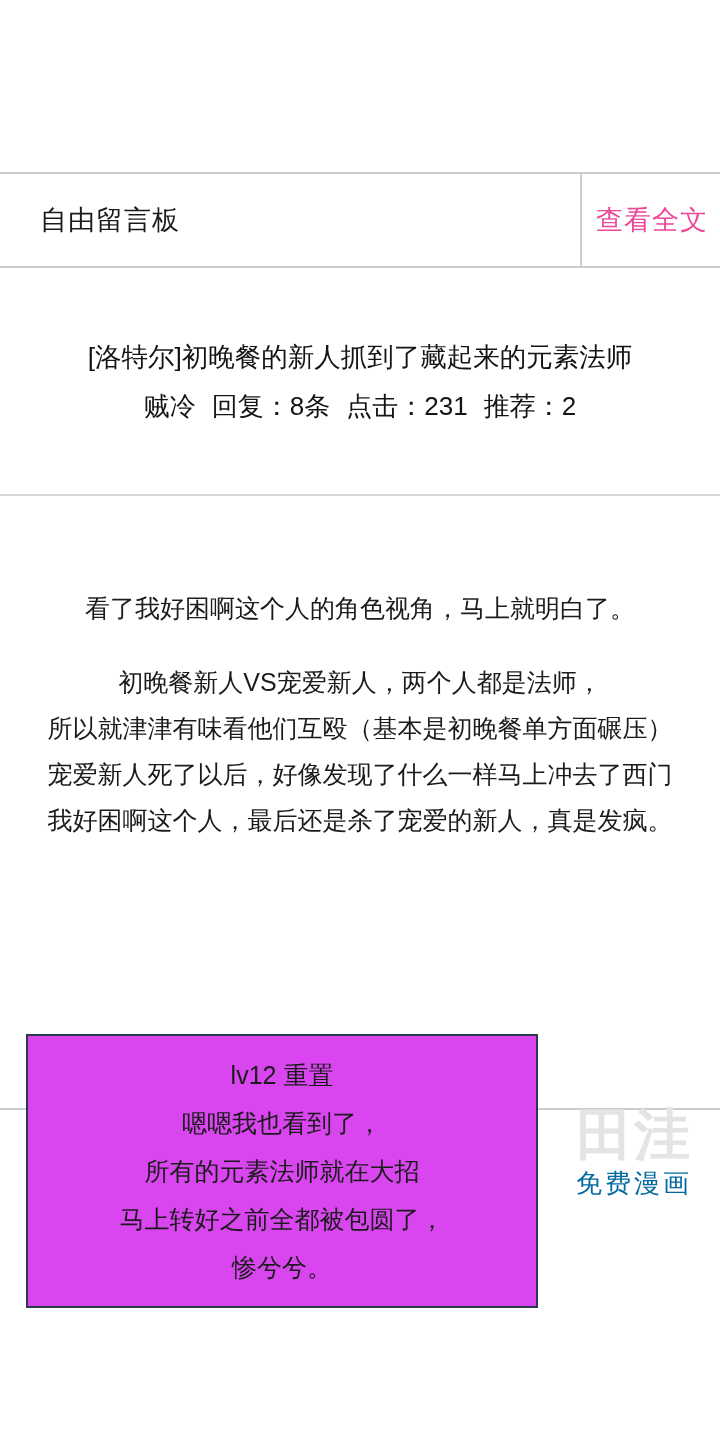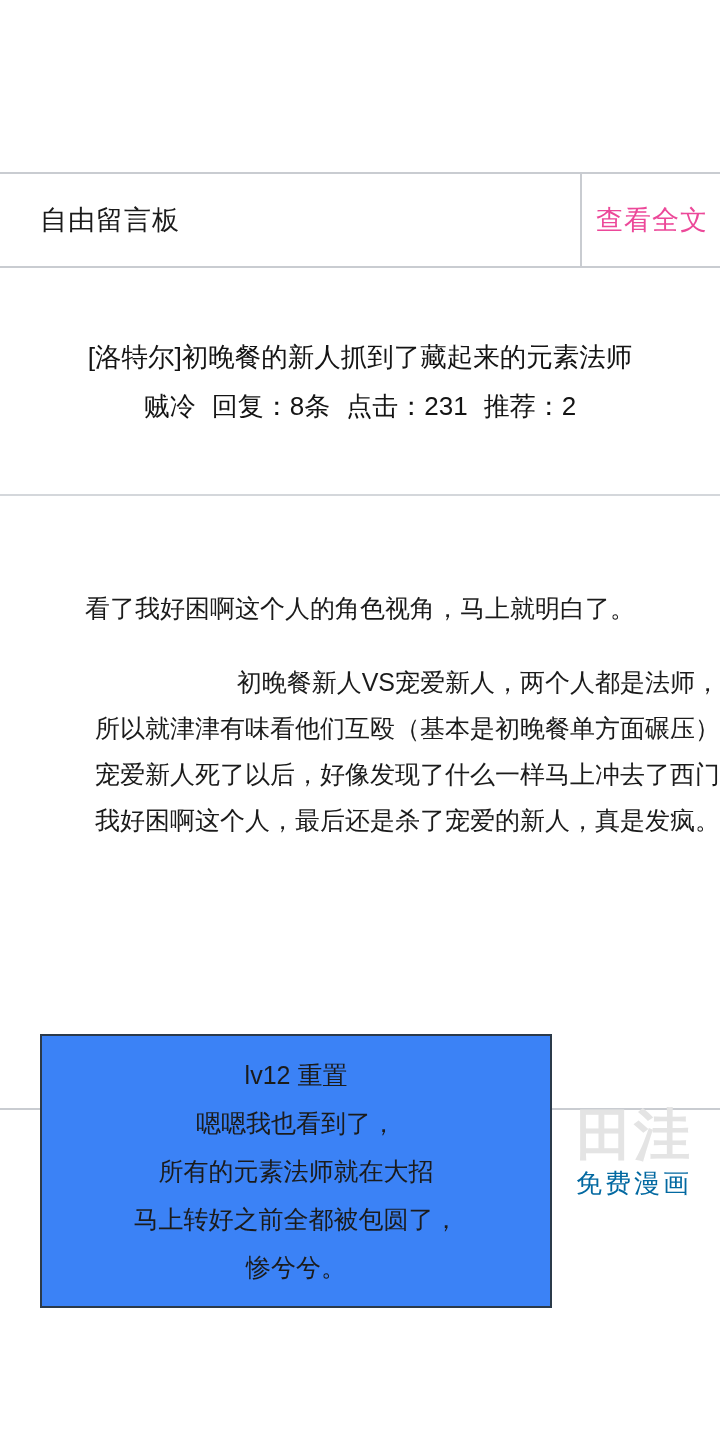--- a/index.html
+++ b/index.html
@@ -96,33 +96,33 @@
   .post-body {
     position: absolute;
     left: 0;
     top: 585px;
     width: 720px;
     text-align: center;
     font-size: 25px;
     line-height: 46px;
     color: #1b1b1b;
   }
-  .post-para + .post-para { margin-top: 28px; text-align: right; }
+  .post-para + .post-para { margin-top: 28px; }
   .post-line { white-space: nowrap; }
 
   
   .reply-card {
     position: absolute;
-    left: 40px;
+    left: 26px;
     top: 1034px;
     width: 512px;
     height: 274px;
     box-sizing: border-box;
     border: 2px solid #2b3a4a;
-    background: #3b82f6;
+    background: #d946ef;
     display: flex;
     flex-direction: column;
     justify-content: center;
     align-items: center;
     text-align: center;
     font-size: 25px;
     line-height: 48px;
     color: #1b1b1b;
     z-index: 3;
   }

